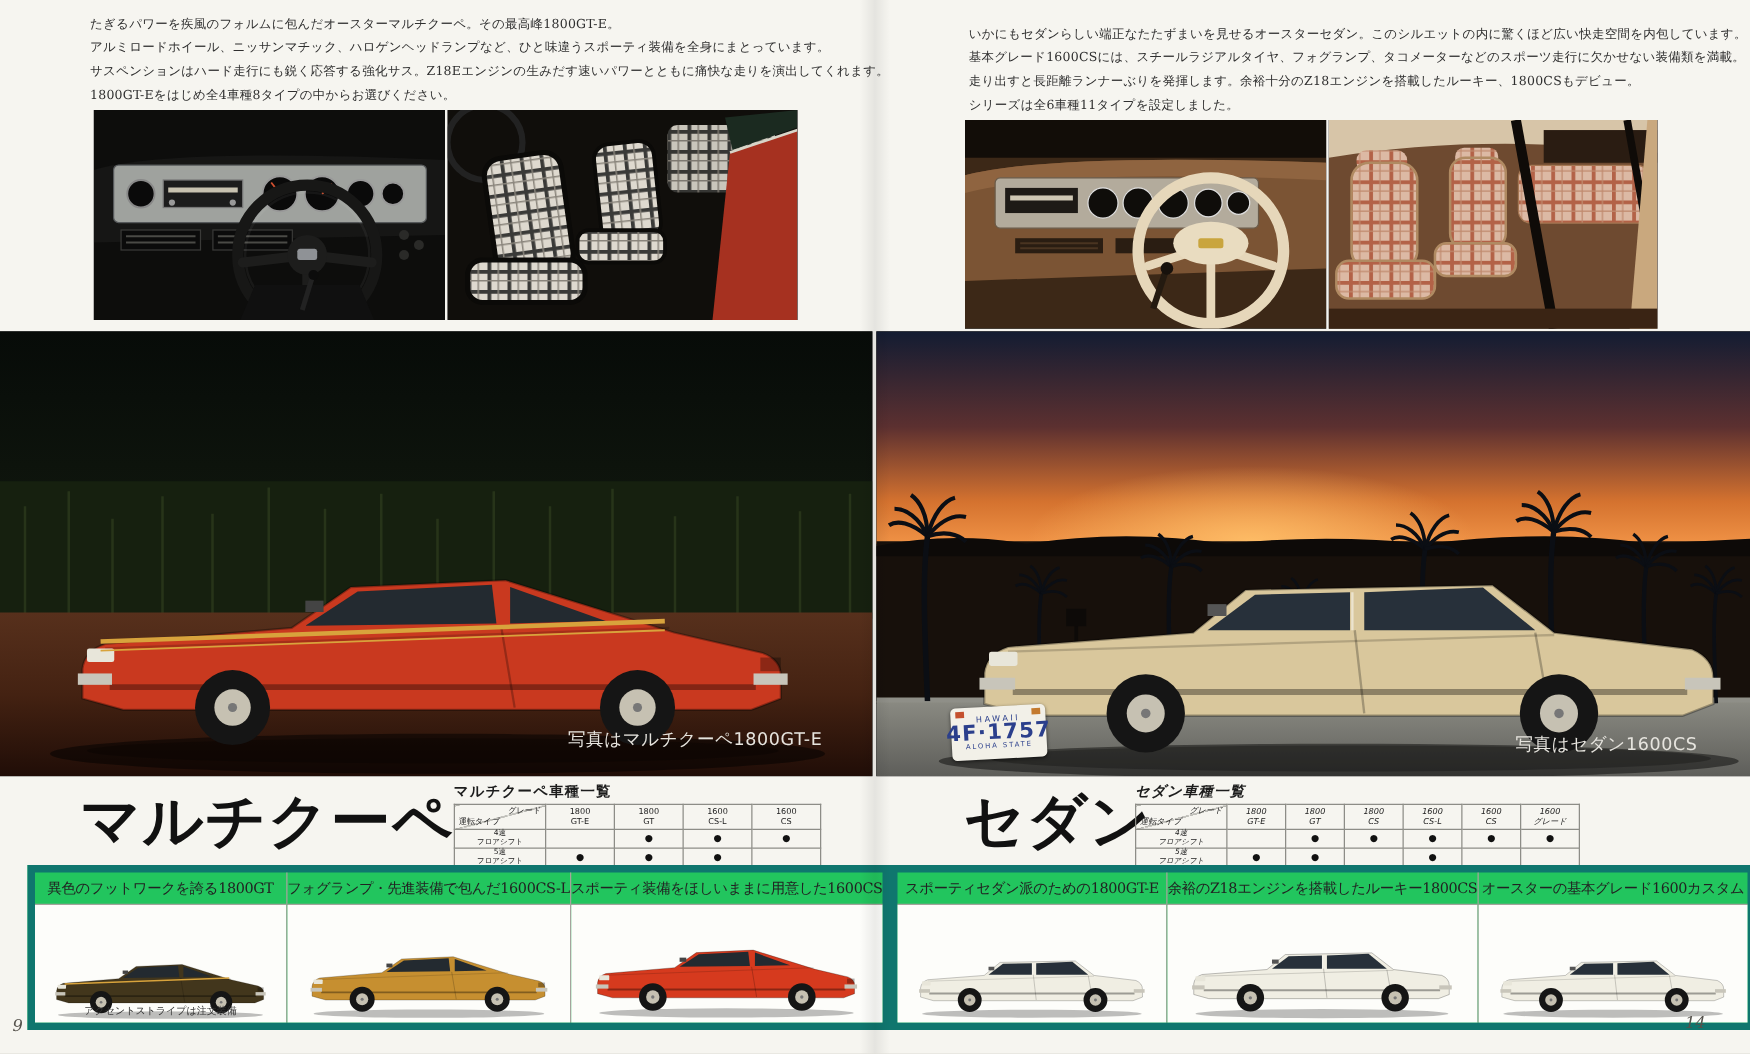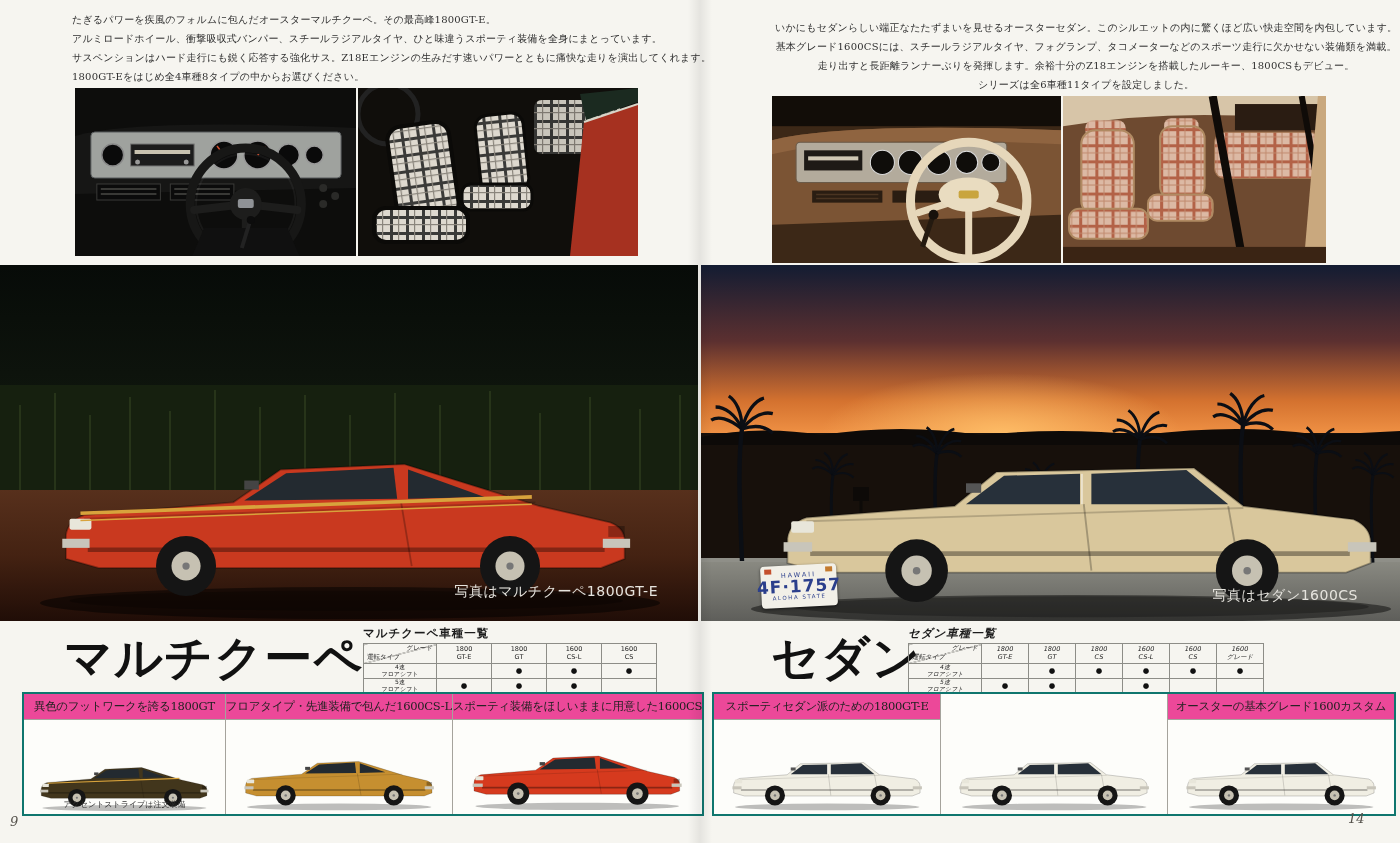--- a/index.html
+++ b/index.html
@@ -25,21 +25,21 @@
   .t-right .hrow th.colh{width:46px;}
   th.corner{width:72px;position:relative;background:
      linear-gradient(to bottom right,transparent 49%,#8d8d87 49%,#8d8d87 51%,transparent 51%);}
   .c-top{position:absolute;top:1px;right:3px;font-size:6.5px;}
   .c-bot{position:absolute;bottom:1px;left:3px;font-size:6.5px;}
   .vtab td{height:13px;text-align:center;vertical-align:middle;}
   td.rl{font-size:6px;line-height:1.15;color:#222;}
   td.rl span{display:block;text-align:center;}
   td.dot{font-size:7.5px;color:#111;}
   
-  .lineupbox{position:absolute;border:2px solid #0f766e;background:#ec4899;display:flex;}
+  .lineupbox{position:absolute;border:6px solid #0f766e;background:#22c55e;display:flex;}
   .lcell{flex:1;display:flex;flex-direction:column;border-left:1px solid #a5a39c;position:relative;}
   .lcell:first-child{border-left:none;}
   .lcap{height:25px;border-bottom:1px solid #a5a39c;display:flex;align-items:center;justify-content:center;
         font-family:"DejaVu Serif",serif;font-size:11.5px;letter-spacing:-.3px;white-space:nowrap;color:#222;}
   .lphoto{flex:1;display:flex;align-items:flex-end;justify-content:center;position:relative;background:#fdfdfa;}
   .lphoto svg{width:86%;height:auto;margin-bottom:2px;}
   .lnote{position:absolute;bottom:4px;left:50%;transform:translateX(-50%);font-size:8px;color:#333;white-space:nowrap;text-align:right;}
   
   .pageno{position:absolute;font-family:"DejaVu Serif",serif;font-style:italic;font-size:13px;color:#55524c;}
   
@@ -150,21 +150,21 @@
             <path d="M30 40 C42 36 52 38 58 44"></path>
         </g>
       </symbol>
     </defs>
   </svg>
 
   <section>
 
     <div class="abs intro" style="left:72px;top:10px;">
       <div>たぎるパワーを疾風のフォルムに包んだオースターマルチクーペ。その最高峰1800GT-E。</div>
-      <div>アルミロードホイール、衝撃吸収式バンパー、スチールラジアルタイヤ、ひと味違うスポーティ装備を全身にまとっています。</div>
+      <div>アルミロードホイール、ニッサンマチック、ハロゲンヘッドランプなど、ひと味違うスポーティ装備を全身にまとっています。</div>
       <div>サスペンションはハード走行にも鋭く応答する強化サス。Z18Eエンジンの生みだす速いパワーとともに痛快な走りを演出してくれます。</div>
       <div>1800GT-Eをはじめ全4車種8タイプの中からお選びください。</div>
     </div>
 
     <div class="photo" style="left:75px;top:88px;width:281px;height:168px;">
       <svg viewBox="0 0 283 168" preserveAspectRatio="none">
         <rect width="283" height="168" fill="#0d0d0c"></rect>
         <path d="M0 48 Q60 30 283 40 L283 100 L0 106 Z" fill="#161615"></path>
         <g>
           <rect x="16" y="44" width="252" height="46" rx="4" fill="#9fa29e" stroke="#55585a"></rect>
@@ -332,21 +332,21 @@
         <div class="lcap">異色のフットワークを誇る1800GT</div>
         <div class="lphoto">
           <svg viewBox="0 0 320 110" style="color:#42361c;">
             <use href="#coupe" width="320" height="110"></use>
             <path d="M18 56 L262 47" stroke="#d8a33c" stroke-width="2" fill="none"></path>
           </svg>
           <div class="lnote">アクセントストライプは注文装備</div>
         </div>
       </div>
       <div class="lcell">
-        <div class="lcap">フロアタイプ・先進装備で包んだ1600CS-L</div>
+        <div class="lcap">フォグランプ・先進装備で包んだ1600CS-L</div>
         <div class="lphoto">
           <svg viewBox="0 0 320 110" style="color:#c68f30;">
             <use href="#coupe" width="320" height="110"></use>
           </svg>
         </div>
       </div>
       <div class="lcell">
         <div class="lcap">スポーティ装備をほしいままに用意した1600CS</div>
         <div class="lphoto">
           <svg viewBox="0 0 320 110" style="color:#d63a1e;">
@@ -354,21 +354,21 @@
           </svg>
         </div>
       </div>
     </div>
 
     <div class="pageno" style="left:10px;top:814px;">9</div>
   </section>
 
   <section>
 
-    <div class="abs intro" style="left:775px;top:18px;text-align:center;">
+    <div class="abs intro" style="left:775px;top:18px;">
       <div>いかにもセダンらしい端正なたたずまいを見せるオースターセダン。このシルエットの内に驚くほど広い快走空間を内包しています。</div>
       <div>基本グレード1600CSには、スチールラジアルタイヤ、フォグランプ、タコメーターなどのスポーツ走行に欠かせない装備類を満載。</div>
       <div>走り出すと長距離ランナーぶりを発揮します。余裕十分のZ18エンジンを搭載したルーキー、1800CSもデビュー。</div>
       <div>シリーズは全6車種11タイプを設定しました。</div>
     </div>
 
     <div class="photo" style="left:772px;top:96px;width:289px;height:167px;">
       <svg viewBox="0 0 288 166" preserveAspectRatio="none">
         <rect width="288" height="166" fill="#3c2817"></rect>
         <rect width="288" height="30" fill="#120d08"></rect>
@@ -550,20 +550,21 @@
     <div class="lineupbox" style="left:712px;top:692px;width:680px;height:120px;justify-content:flex-end;">
       <div class="lcell">
         <div class="lcap">スポーティセダン派のための1800GT-E</div>
         <div class="lphoto">
           <svg viewBox="0 0 320 110" style="color:#f0eee3;">
             <use href="#sedan" width="320" height="110"></use>
           </svg>
         </div>
       </div>
       <div class="lcell">
+        <div class="lcap">余裕のZ18エンジンを搭載したルーキー1800CS</div>
         <div class="lphoto">
           <svg viewBox="0 0 320 110" style="color:#f0eee3;">
             <use href="#sedan" width="320" height="110"></use>
           </svg>
         </div>
       </div>
       <div class="lcell">
         <div class="lcap">オースターの基本グレード1600カスタム</div>
         <div class="lphoto">
           <svg viewBox="0 0 320 110" style="color:#f0eee3;">

